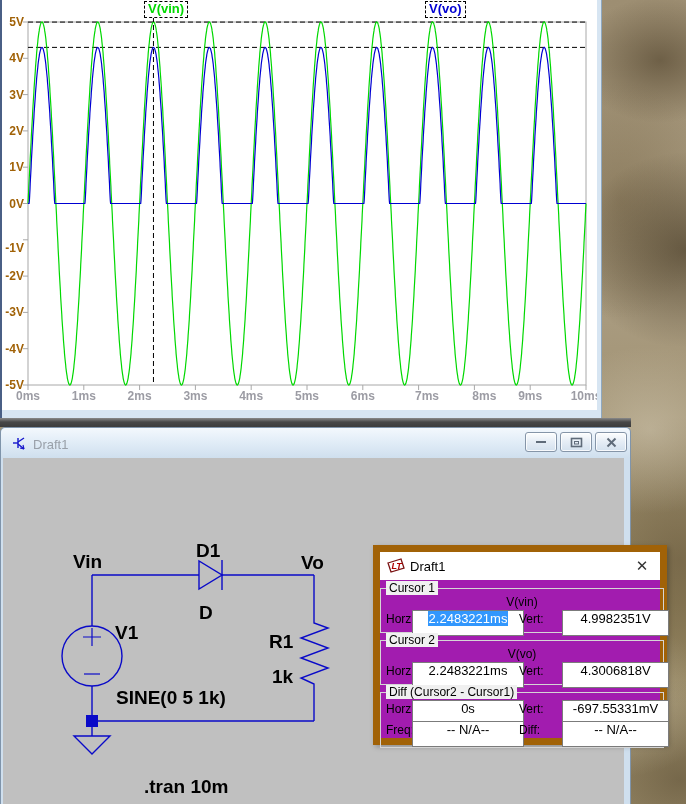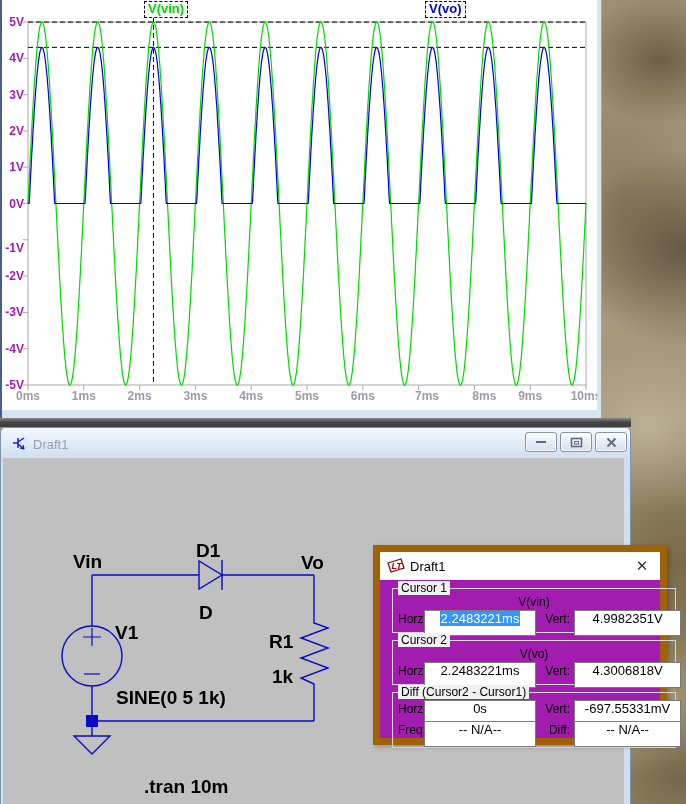--- a/index.html
+++ b/index.html
@@ -17,21 +17,21 @@
       radial-gradient(ellipse 180px 140px at 680px 780px, rgba(84,70,46,.55), transparent 72%),
       linear-gradient(180deg,#9d8e72,#a89a7e 40%,#94855f 75%,#a1926f);}
   
   .plot-window{position:absolute;left:0;top:0;width:602px;height:418px;background:#fff;
     border-left:2px solid #4a5f85;border-right:1px solid #8fa8c0;box-sizing:border-box;}
   .plot-bottom-strip{position:absolute;left:0;bottom:0;width:100%;height:8px;background:#d7e5f2;}
   .plot-right-strip{position:absolute;right:0;top:0;width:4px;height:100%;background:#d7e5f2;}
   .legend{position:absolute;top:1px;height:15px;line-height:14px;padding:0 3px;
     border:1px dashed #000;font-weight:bold;font-size:13px;background:#fff;}
   .y-lab{position:absolute;left:0;width:22px;text-align:right;font-weight:bold;
-    font-size:12px;color:#a21caf;}
+    font-size:12px;color:#a16207;}
   .x-lab{position:absolute;width:44px;text-align:center;font-weight:bold;
     font-size:12px;color:#9c9ca4;top:389px;}
   
   .separator-band{position:absolute;left:0;top:418px;width:631px;height:9px;
     background:linear-gradient(180deg,#8a8a8a,#474747 45%,#3c3c3c);}
   
   .schem-window{position:absolute;left:0;top:427px;width:631px;height:377px;
     background:#cfdfee;border:1px solid #7f94aa;border-bottom:none;border-radius:5px 5px 0 0;
     box-sizing:border-box;}
   .schem-titlebar{position:absolute;left:0;top:0;width:100%;height:30px;
@@ -47,30 +47,30 @@
   .schem-svg text{font-family:"Liberation Sans",sans-serif;font-weight:bold;fill:#000;font-size:19px;}
   
   .cursor-dialog{position:absolute;left:373px;top:545px;width:294px;height:200px;
     background:#a21caf;border:7px solid #a16207;box-sizing:border-box;
     box-shadow:2px 2px 5px rgba(0,0,0,.25);font-size:13px;color:#000;}
   .dlg-titlebar{position:absolute;left:0;top:0;width:100%;height:28px;background:#fff;}
   .dlg-title{position:absolute;left:30px;top:7px;font-size:13px;color:#000;}
   .dlg-icon{position:absolute;left:7px;top:6px;width:18px;height:16px;}
   .dlg-close{position:absolute;right:9px;top:5px;width:18px;height:18px;font-size:15px;
     line-height:18px;text-align:center;color:#333;}
-  .groupbox{position:absolute;left:12px;width:284px;border:1px solid #d5d5d5;box-sizing:border-box;}
+  .groupbox{position:absolute;left:0;width:284px;border:1px solid #d5d5d5;box-sizing:border-box;}
   .group-label{position:absolute;left:5px;top:-8px;background:#f0f0f0;padding:0 3px;font-size:12px;}
   .trace-name{position:absolute;left:0;width:100%;text-align:center;font-size:12px;}
   .fld-label{position:absolute;font-size:12px;top:2px;}
   .fld{position:absolute;height:26px;background:#fff;border:1px solid #7b7b7b;
     box-sizing:border-box;text-align:center;line-height:16px;font-size:13px;}
   .fld .sel{background:#3297fd;color:#fff;padding:0 1px;}
   .row{position:absolute;left:0;width:100%;height:20px;}
   .lab1{left:5px}.in1{left:31px;width:112px}
-  .lab2{left:138px;width:39px;text-align:right}.in2{left:181px;width:107px}
+  .lab2{left:138px;width:39px;}.in2{left:181px;width:107px}
 </style>
 </head>
 <body>
 
 <div class="desktop"></div>
 
 <div class="plot-window">
   <svg id="plot-svg" width="602" height="408" style="position:absolute;left:0;top:0">
       <rect x="26" y="22" width="558" height="363" fill="none" stroke="#a8a8a8" stroke-width="1"></rect>
       <line x1="21" y1="22" x2="26" y2="22" stroke="#a8a8a8"></line>

